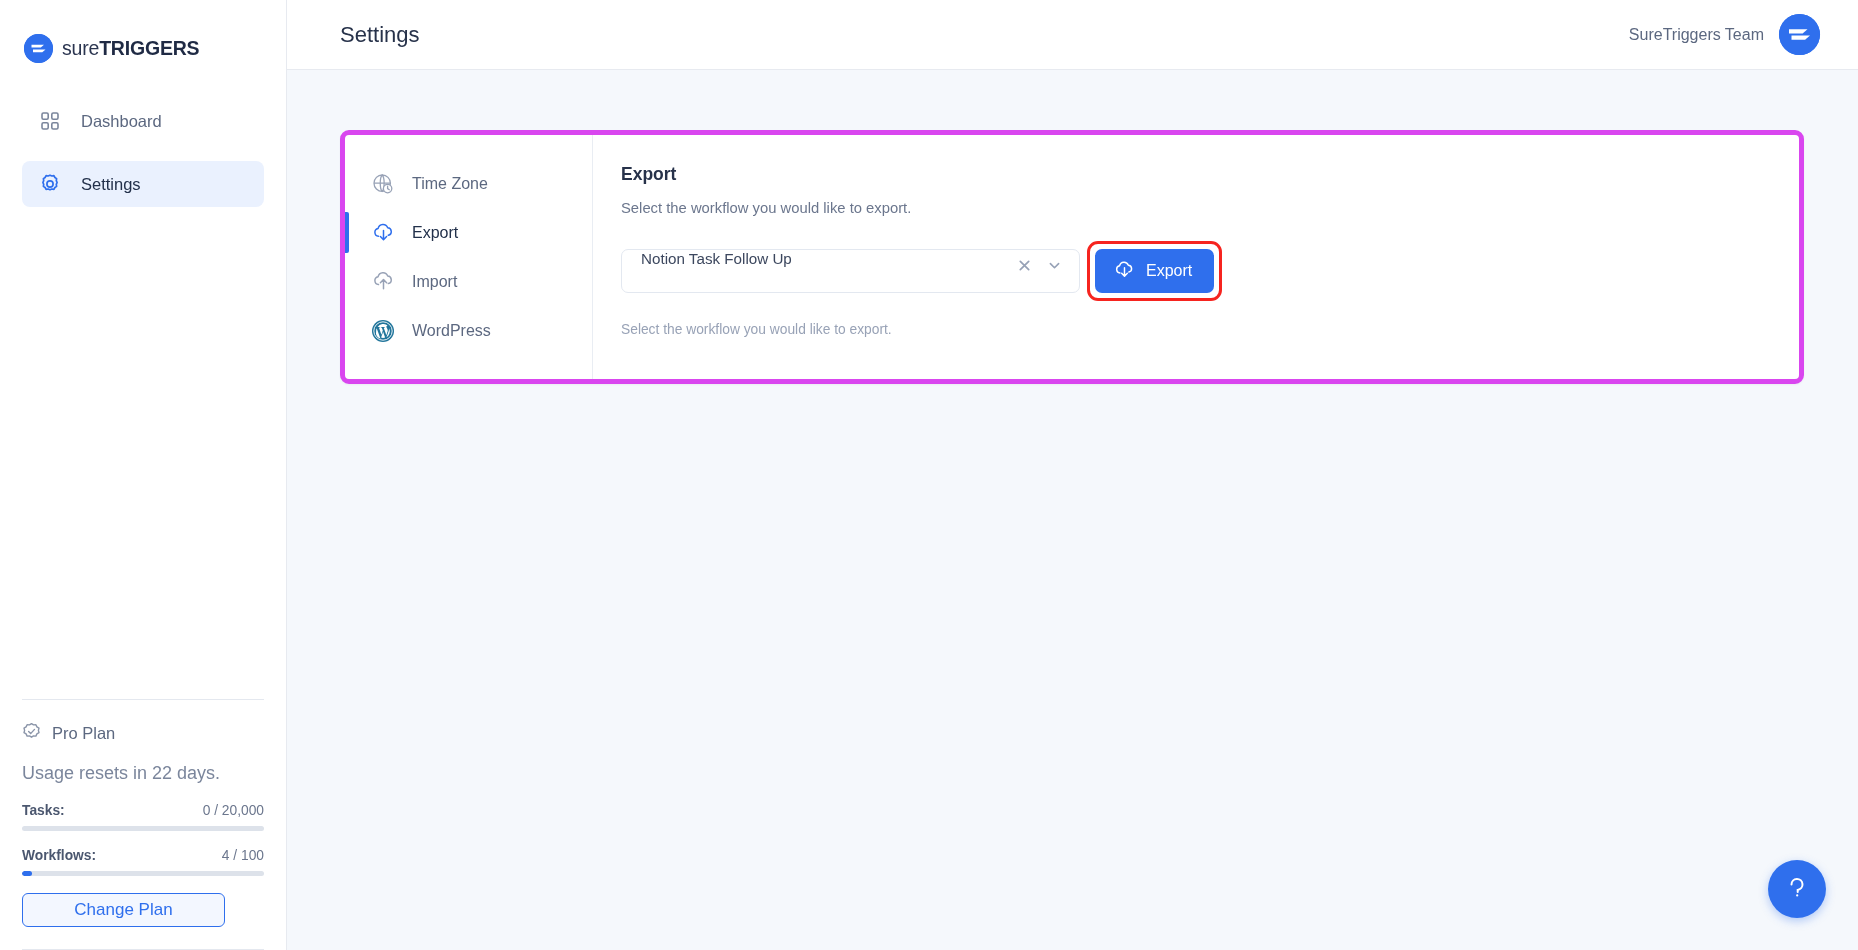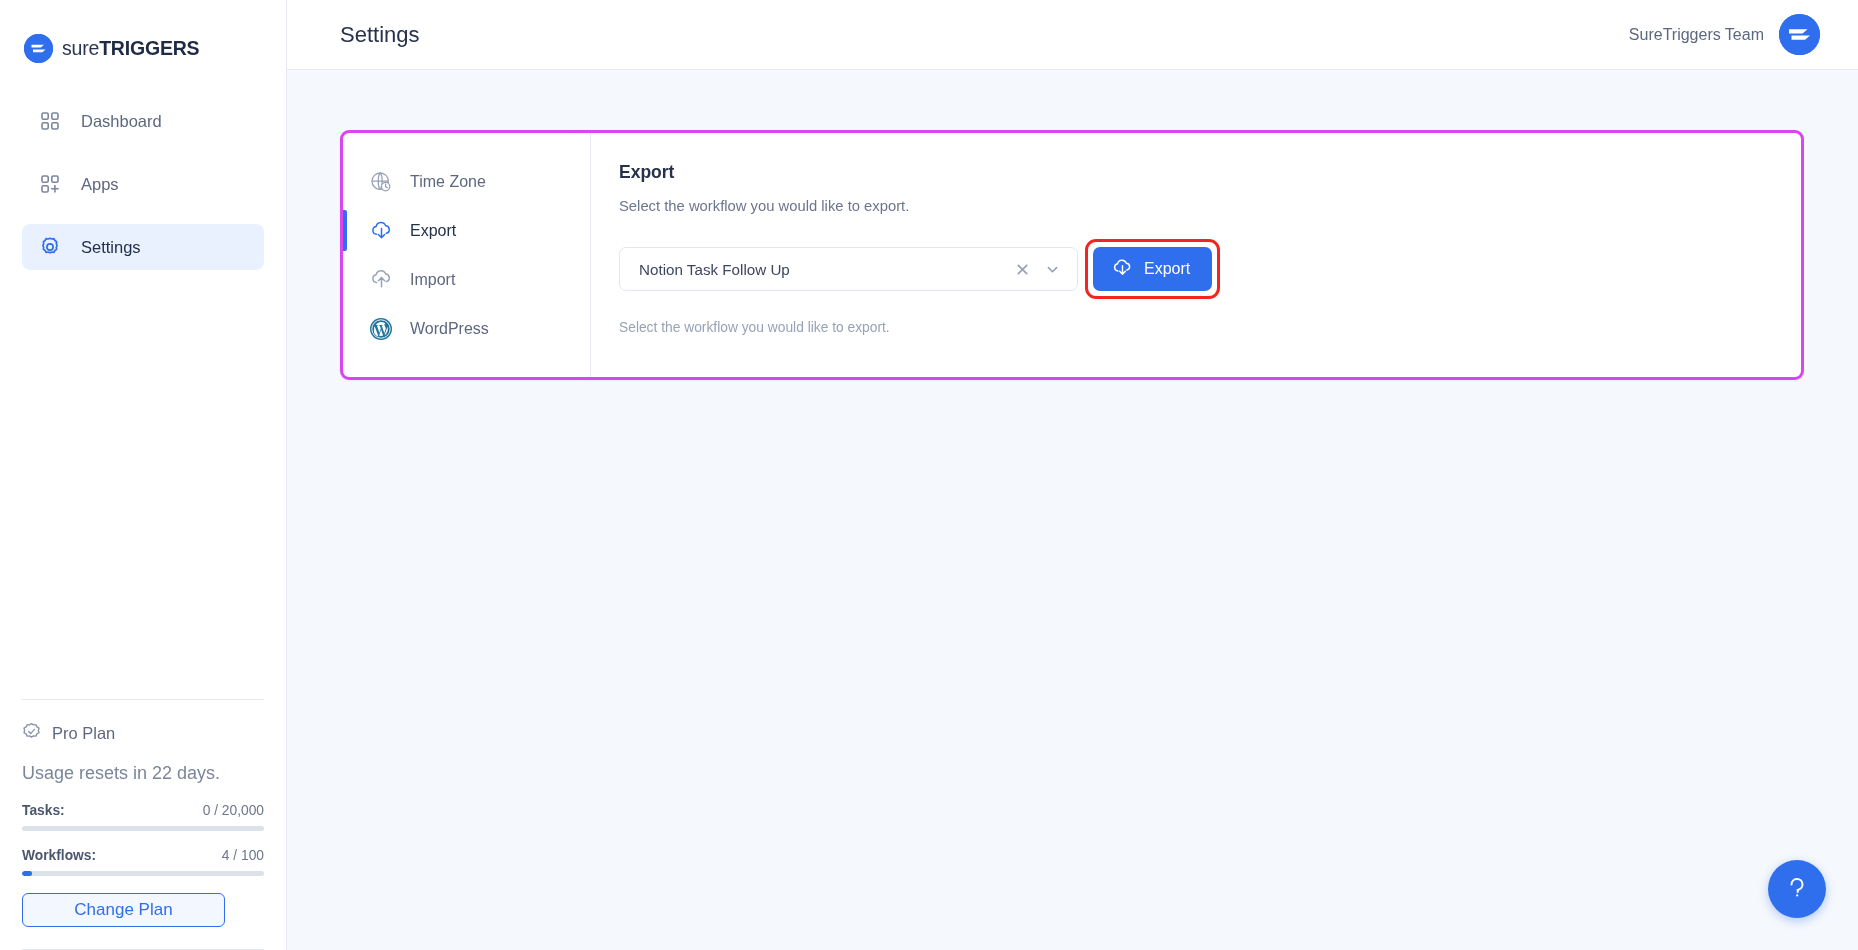--- a/index.html
+++ b/index.html
@@ -83,21 +83,21 @@
   .user-area { display: flex; align-items: center; gap: 15px; }
   .user-name { font-size: 16px; color: #5c6880; }
   .avatar {
     width: 41px; height: 41px; border-radius: 50%; background: #2f6fed;
     display: flex; align-items: center; justify-content: center;
   }
 
   .content { padding: 60px 0 0 53px; }
   .panel {
     width: 1464px; background: #fff; border-radius: 9px;
-    border: 3px solid #d946ef;
+    border: 5px solid #d946ef;
     box-shadow: 0 1px 2px rgba(30,45,80,0.05);
     display: flex; min-height: 247px;
   }
   .settings-nav {
     width: 248px; flex: 0 0 248px; border-right: 1px solid #e9edf3;
     padding: 24px 0 24px 0;
   }
   .snav-item {
     display: flex; align-items: center; gap: 17px;
     height: 49px; padding-left: 26px; cursor: pointer;
@@ -110,21 +110,21 @@
   }
   .snav-ico { width: 24px; height: 24px; flex: 0 0 24px; display: flex; align-items: center; justify-content: center; }
 
   .export-pane { flex: 1 1 auto; padding: 29px 34px 34px 28px; }
   .pane-title { font-size: 17.5px; font-weight: 700; color: #27324a; margin-bottom: 15px; }
   .pane-sub { font-size: 14.8px; color: #6b768d; margin-bottom: 25px; }
 
   .field-row { display: flex; align-items: center; gap: 0; }
   .select-box {
     width: 459px; height: 44px; border: 1px solid #e3e8f0; border-radius: 7px;
-    background: #fff; display: flex; align-items: center; padding: 0 10px 0 19px;
+    background: #fff; display: flex; padding: 0 10px 0 19px;
     position: relative;
   }
   .select-value { flex: 1 1 auto; font-size: 15.2px; color: #3c475e; }
   .sel-btn { width: 30px; height: 30px; display: flex; align-items: center; justify-content: center; cursor: pointer; color: #9aa5ba; }
   .sel-clear { font-size: 16px; line-height: 1; }
 
   .export-btn-wrap {
     margin-left: 7px; padding: 5px; border: 3px solid #f6241f; border-radius: 11px;
     display: inline-flex;
   }
@@ -174,31 +174,20 @@
             <rect x="11.8" y="2" width="6.2" height="6.2" rx="1.4"></rect>
             <rect x="2" y="11.8" width="6.2" height="6.2" rx="1.4"></rect>
             <rect x="11.8" y="11.8" width="6.2" height="6.2" rx="1.4"></rect>
           </svg>
         </span>
         <span class="label">Dashboard</span>
       </div>
 
 
 
-      <div class="nav-item">
-        <span class="ico">
-          <svg width="20" height="20" viewBox="0 0 20 20" fill="none" stroke="#7b869c" stroke-width="1.6" stroke-linecap="round">
-            <rect x="2" y="2" width="6.2" height="6.2" rx="1.4"></rect>
-            <rect x="11.8" y="2" width="6.2" height="6.2" rx="1.4"></rect>
-            <rect x="2" y="11.8" width="6.2" height="6.2" rx="1.4"></rect>
-            <path d="M14.9 11.6 L14.9 18 M11.7 14.8 L18.1 14.8"></path>
-          </svg>
-        </span>
-        <span class="label">Apps</span>
-      </div>
 
       <div class="nav-item active">
         <span class="ico">
           <svg width="22" height="22" viewBox="0 0 22 22" fill="none" stroke="#2f6fed" stroke-width="1.7">
             <path d="M11 2.2l1.9.8 2-.3 1 1.8 1.7 1.1-.3 2 .8 1.9-.8 1.9.3 2-1.7 1.1-1 1.8-2-.3-1.9.8-1.9-.8-2 .3-1-1.8-1.7-1.1.3-2-.8-1.9.8-1.9-.3-2 1.7-1.1 1-1.8 2 .3z" stroke-linejoin="round"></path>
             <circle cx="11" cy="11" r="3.1"></circle>
           </svg>
         </span>
         <span class="label">Settings</span>
       </div>

